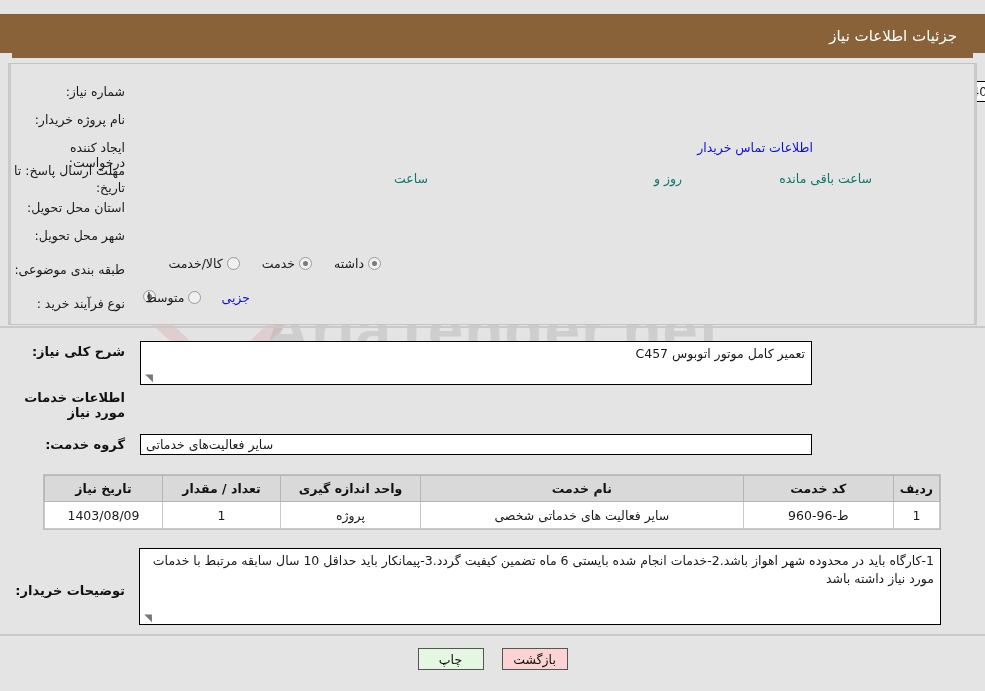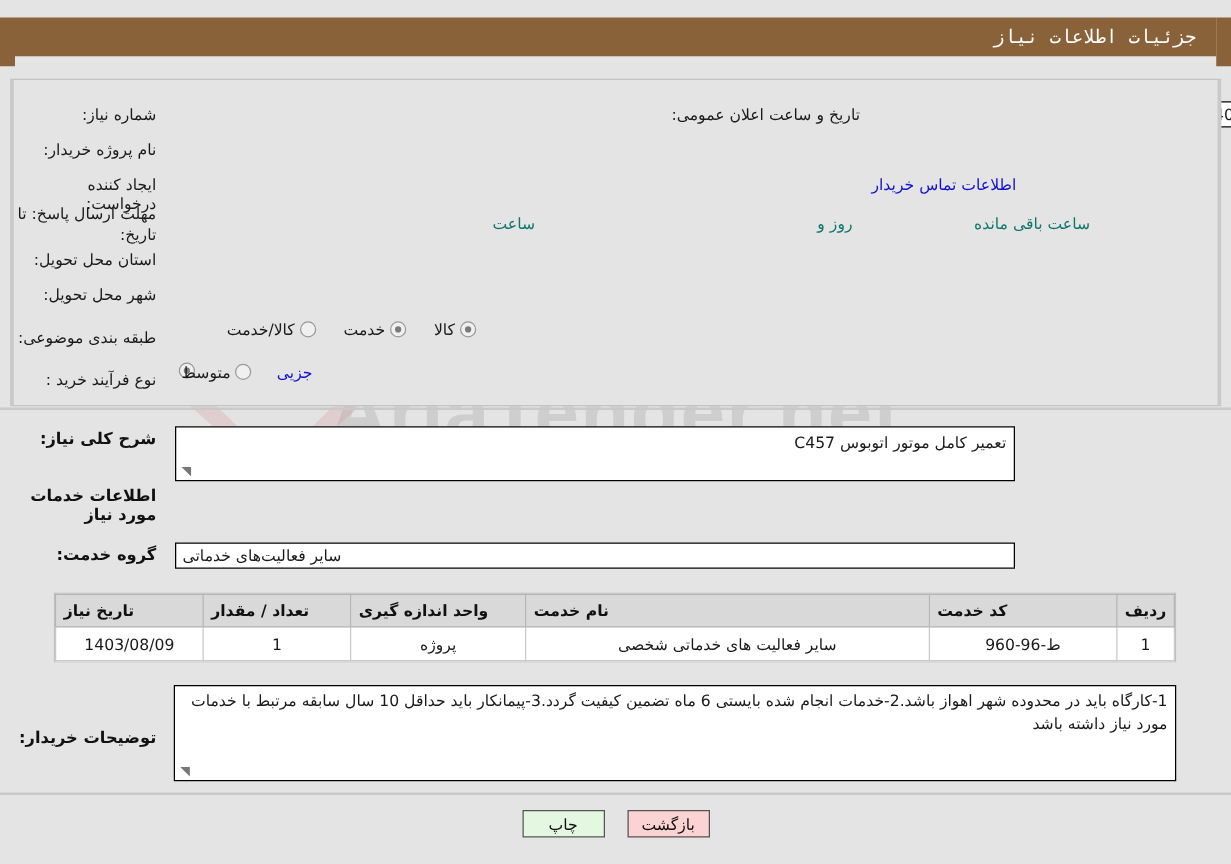--- a/index.html
+++ b/index.html
@@ -69,27 +69,26 @@
   
   .topbar {
     position: absolute; top: 0; left: 0;
     width: 985px; height: 14px;
     background: #e4e4e4;
     z-index: 2;
   }
   .header {
     position: absolute;
     top: 14px; right: 12px;
-    width: 961px; height: 31px;
+    width: 961px; height: 44px;
     background: #8a6239;
     color: #ffffff;
     display: flex;
     align-items: center;
     z-index: 2;
-    font-family: Liberation Mono, monospace;
   }
   .header .title {
     font-size: 15px;
     padding-right: 16px;
     color: #fff;
   }
   .header-right-cap {
     position: absolute;
     top: 14px; right: 0;
     width: 12px; height: 39px;
@@ -246,21 +245,21 @@
     width: 100%;
     font-size: 12.5px;
   }
   table.items th {
     background: #d9d9d9;
     border: 1px solid #b5b5b5;
     color: #111;
     font-weight: bold;
     height: 26px;
     padding: 0 6px;
-    text-align: left;
+    text-align: center;
     white-space: nowrap;
   }
   table.items td {
     background: #ffffff;
     border: 1px solid #c9c9c9;
     height: 27px;
     padding: 0 6px;
     text-align: center;
     color: #1a1a1a;
     white-space: nowrap;
@@ -316,21 +315,20 @@
   <div class="header-left-cap"></div>
   <div class="header">
     <div class="title">جزئیات اطلاعات نیاز</div>
   </div>
 
   <div class="panel panel-top"></div>
 
   <div class="lbl-right" style="top:84px; right:860px; width:112px;">شماره نیاز:</div>
   <div class="fld center" style="position:absolute; top:81px; right:610px; width:240px;">1103092288003267</div>
 
-  <div class="lbl-right" style="top:84px; right:297px; width:200px;">تاریخ و ساعت اعلان عمومی:</div>
   <div class="fld center" style="position:absolute; top:81px; right:505px; left:null; width:190px; right:auto; left:880px;">1403/07/29 - 11:06</div>
 
   <div class="lbl-right" style="top:112px; right:860px; width:112px;">نام پروژه خریدار:</div>
   <div class="fld right" style="position:absolute; top:109px; right:230px; width:620px;">شرکت ملی مناطق نفت خیز جنوب</div>
 
   <div class="lbl-right" style="top:140px; right:860px; width:112px;">ایجاد کننده درخواست:</div>
   <div class="fld right" style="position:absolute; top:137px; right:293px; width:557px;">احسان خان زاده کارشناس شرکت ملی مناطق نفت خیز جنوب</div>
   <a class="link" style="position:absolute; top:140px; right:172px; z-index:4;">اطلاعات تماس خریدار</a>
 
   <div class="lbl-right" style="top:163px; right:860px; width:112px; line-height:1.35;">مهلت ارسال پاسخ: تا تاریخ:</div>
@@ -346,21 +344,21 @@
 
   <div class="lbl-right" style="top:200px; right:860px; width:112px;">استان محل تحویل:</div>
   <div class="fld right" style="position:absolute; top:197px; right:610px; width:240px;">خوزستان</div>
 
   <div class="lbl-right" style="top:228px; right:860px; width:112px;">شهر محل تحویل:</div>
   <div class="fld right" style="position:absolute; top:225px; right:610px; width:240px;">اهواز</div>
 
   <div class="lbl-right" style="top:262px; right:860px; width:112px;">طبقه بندی موضوعی:</div>
   <div class="row" style="top:256px; right:600px;">
     <span class="radio on"></span>
-    <span class="radio-lbl">کالا</span>
+    <span class="radio-lbl">داشته</span>
     <span class="radio on" style="margin-right:16px;"></span>
     <span class="radio-lbl">خدمت</span>
     <span class="radio" style="margin-right:16px;"></span>
     <span class="radio-lbl">کالا/خدمت</span>
   </div>
 
   <div class="lbl-right" style="top:296px; right:860px; width:112px;">نوع فرآیند خرید :</div>
   <div class="row" style="top:290px; right:825px;">
     <span class="radio on"></span>
   </div>

